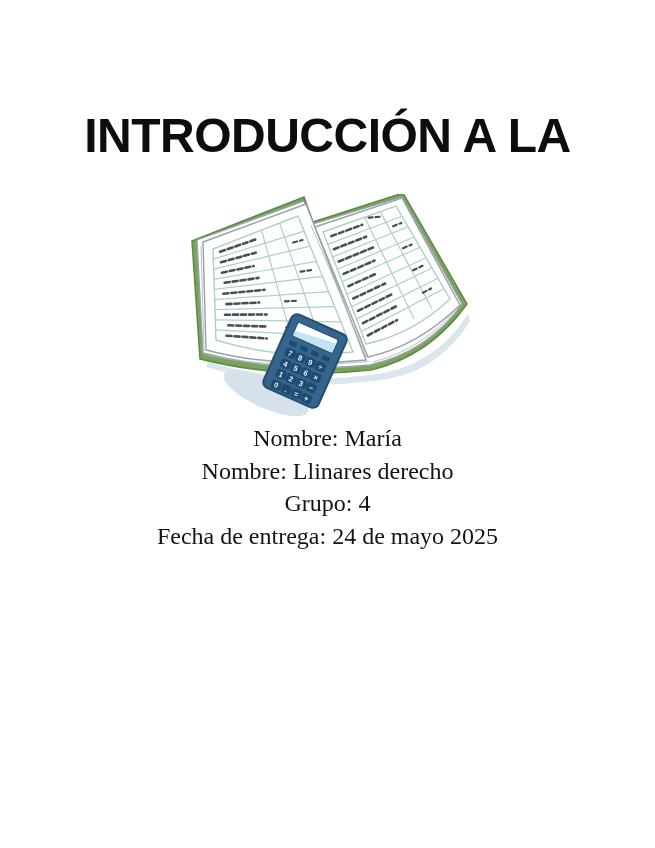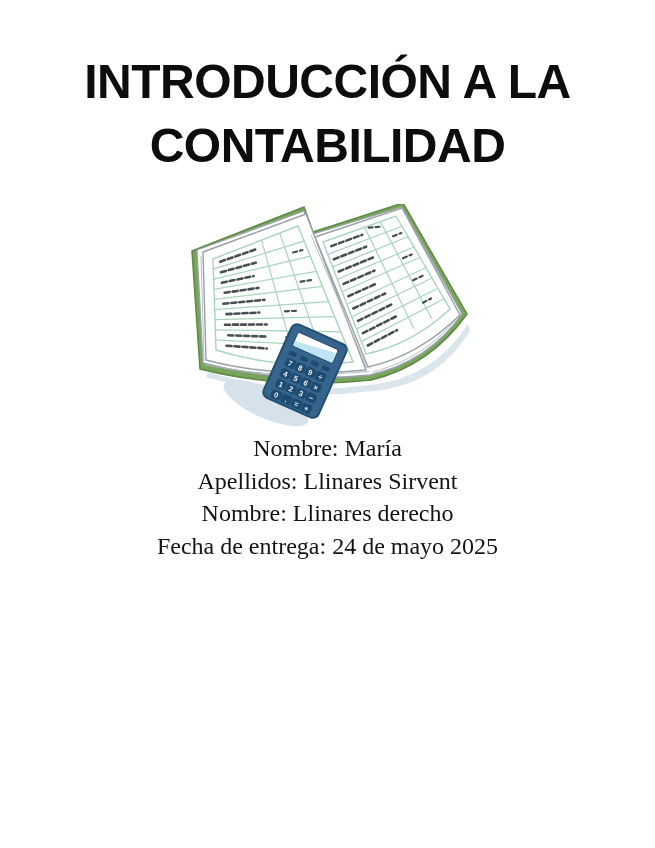--- a/index.html
+++ b/index.html
@@ -5,21 +5,21 @@
   html,body{margin:0;padding:0;background:#ffffff;}
   .page{
     position:relative;
     width:655px;height:848px;
     background:#ffffff;
     overflow:hidden;
     font-family:"Liberation Serif", serif;
   }
   .title{
     margin:0;
-    padding-top:50px;
+    padding-top:104px;
     text-align:center;
     font-family:"Liberation Sans", sans-serif;
     font-weight:700;
     font-size:48px;
     line-height:64px;
     letter-spacing:-0.5px;
     color:#0d0d0d;
   }
   .title div{white-space:nowrap;}
   .illustration{
@@ -47,21 +47,20 @@
     text-anchor:middle;
   }
 </style>
 </head>
 <body>
 
 <div class="page">
 
   <h1 class="title">
     <div>INTRODUCCIÓN A LA</div>
-    <div>CONTABILIDAD</div>
   </h1>
 
   <figure class="illustration">
     <svg width="300" height="230" viewBox="0 0 300 230" xmlns="http://www.w3.org/2000/svg">
 
       <path d="M 30,168 Q 110,192 192,181 Q 256,174 290,120 L 292,127 Q 258,182 194,187 Q 112,198 28,173 Z" fill="#dbe5ec"></path>
       <ellipse cx="88" cy="199" rx="46" ry="15" transform="rotate(24 88 199)" fill="#d6e2eb"></ellipse>
 
       <path d="M 14,47 L 126,3 L 135,28 L 225,-1 L 289,110 Q 252,162 193,176 Q 105,186 22,165 Z" fill="#79a45c" stroke="#5d8a45" stroke-width="1.5"></path>
 
@@ -178,23 +177,23 @@
         </g>
       </g>
     </svg>
   </figure>
 
   <div class="info">
     <div class="info-line">
       <span>Nombre:</span><span class="value">María</span>
     </div>
     <div class="info-line">
-      <span>Apellidos:</span><span class="value">Llinares Sirvent</span>
+      <span>Nombre:</span><span class="value">Llinares derecho</span>
     </div>
     <div class="info-line">
-      <span>Nombre:</span><span class="value">Llinares derecho</span>
+      <span>Grupo:</span><span class="value">4</span>
     </div>
     <div class="info-line">
       <span>Fecha de entrega:</span><span class="value">24 de mayo 2025</span>
     </div>
   </div>
 
 </div>
 
 </body></html>

